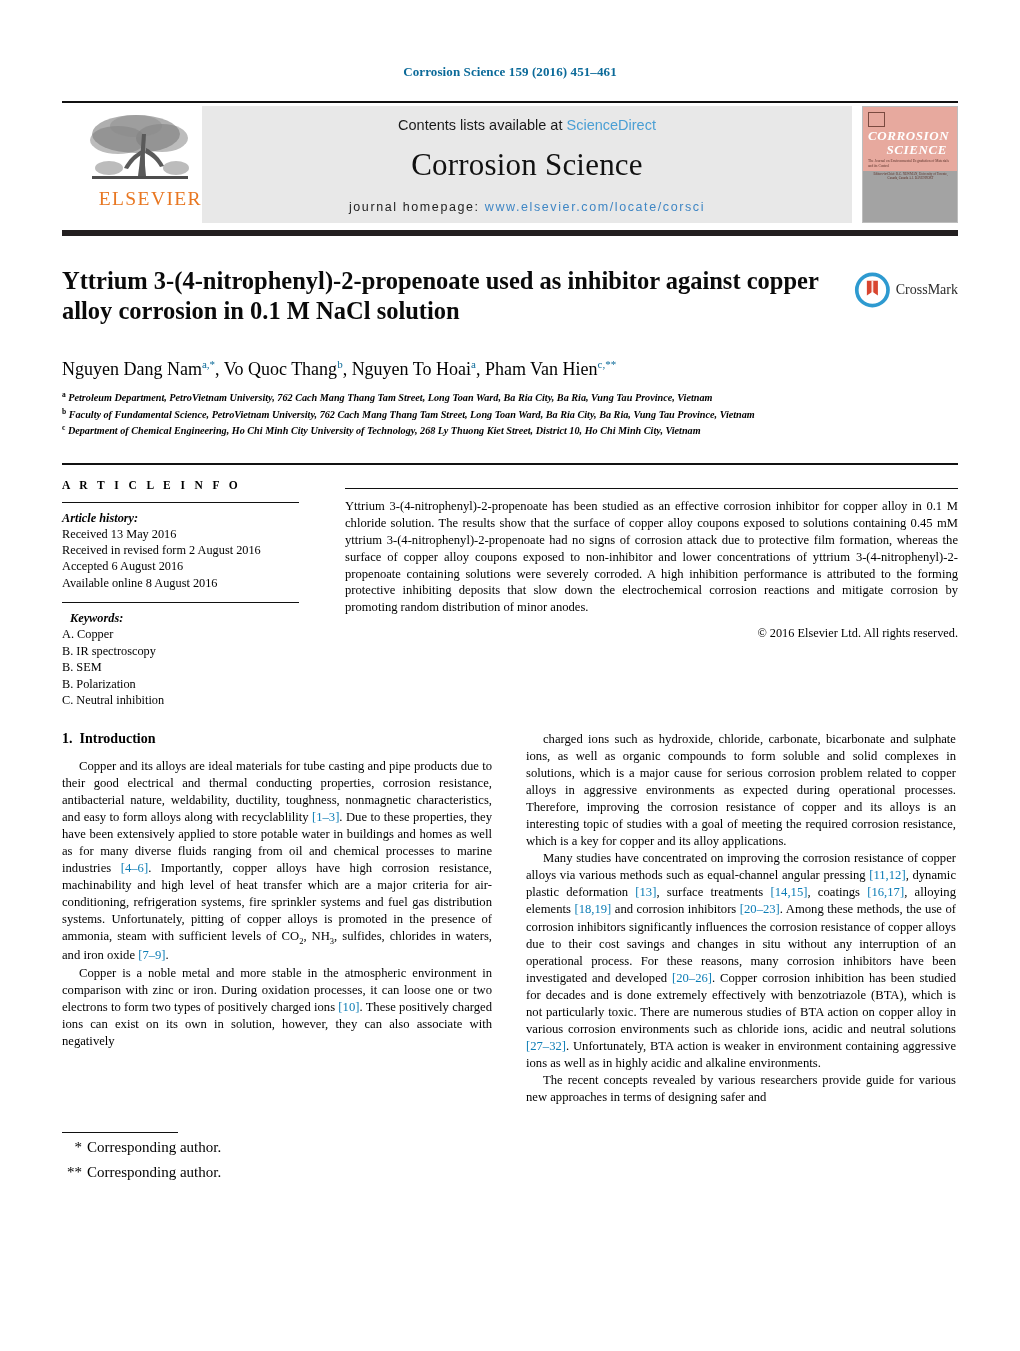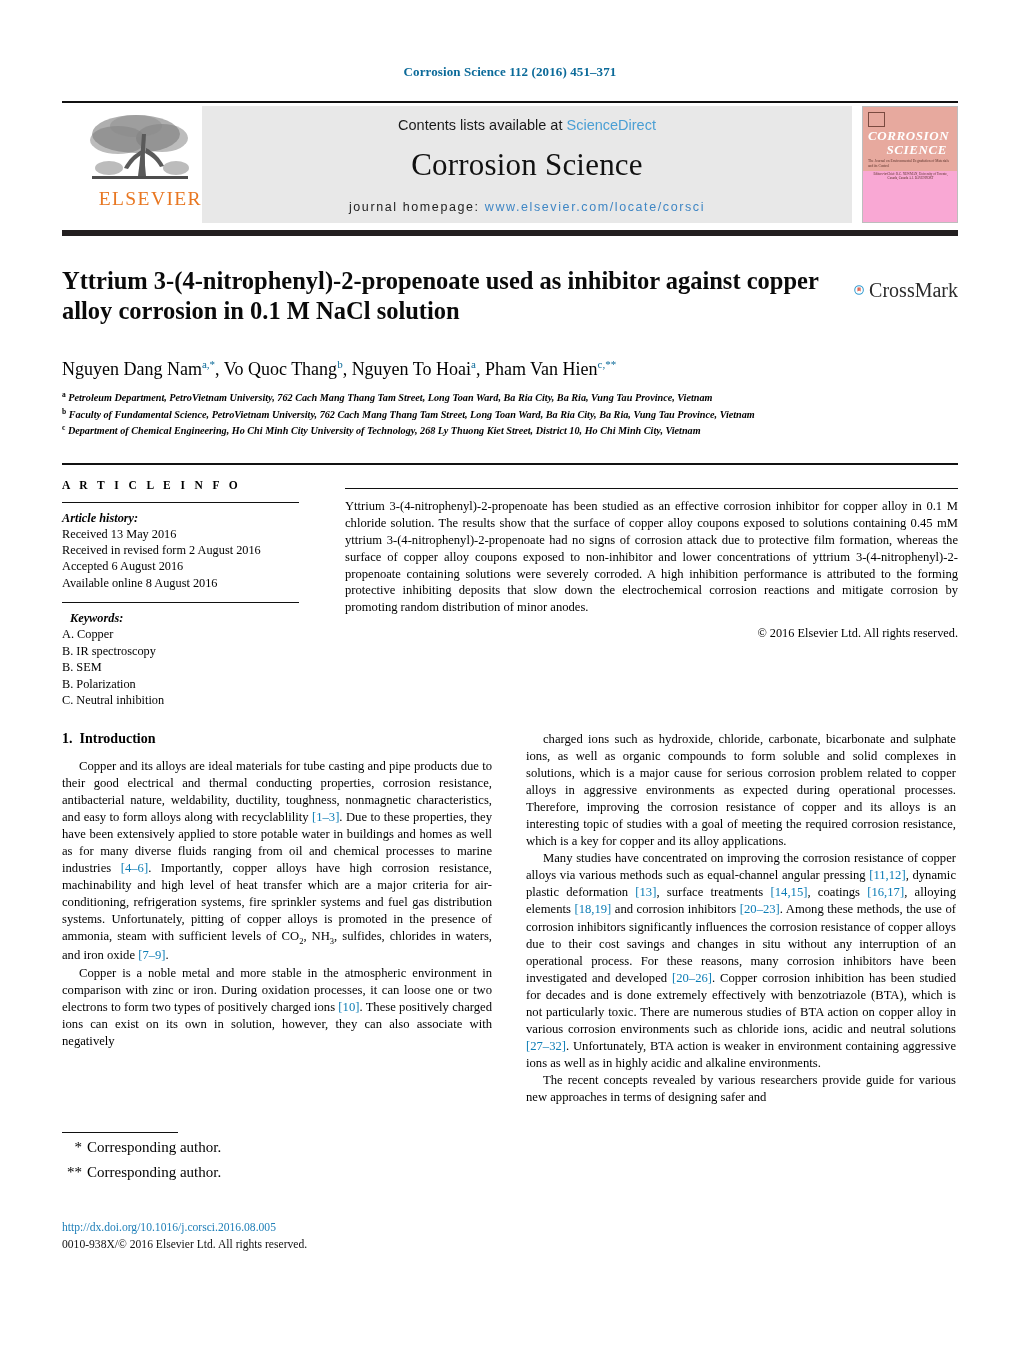--- a/index.html
+++ b/index.html
@@ -81,21 +81,21 @@
     font-size: 12.5px;
     letter-spacing: 1.6px;
     color: #222;
   }
   .homepage .url { color: #3f86c4; text-align: center; }
   .cover-thumb {
     width: 96px;
     flex: 0 0 96px;
     margin-left: 10px;
     border: 1px solid #bdbdbd;
-    background: #f9a8d4;
+    background: #a3a3a3;
     position: relative;
   }
   .cover-top {
     height: 56%;
     background: #e7a99e;
     padding: 5px 4px 0 5px;
   }
   .cover-box {
     width: 17px; height: 15px; border: 1px solid #7a4a40; background: #e7a99e;
     font-size: 4px; color:#6b3a30; overflow:hidden; line-height:1.1;
@@ -146,21 +146,21 @@
   .affil sup { font-size: 7.5px; font-style: normal; }
 
   .crossmark {
     position: absolute;
     right: 0; top: 3px;
     width: 104px; height: 42px;
     display: flex; align-items: center; gap: 5px;
   }
   .crossmark-text {
     font-family: "Liberation Serif", serif;
-    font-size: 20px;
+    font-size: 14px;
     color: #2b2b2b;
   }
 
   
   .rule-top { margin: 24px 62px 0 62px; border-top: 2.5px solid #111; }
   .infoabs {
     margin: 0 62px;
     display: flex;
     padding-top: 14px;
   }
@@ -242,21 +242,21 @@
     line-height: 1.5;
   }
   .doi .lnk { color: #1f7fb8; }
   .doi .cpy { color: #111; }
 </style>
 </head>
 <body>
 
 <div class="page">
 
-  <div class="runninghead">Corrosion Science 112 (2016) 451–371</div>
+  <div class="runninghead">Corrosion Science 159 (2016) 451–461</div>
 
   <div class="masthead-wrap">
 
     <div class="elsevier-logo">
       <svg class="tree-svg" width="118" height="80" viewBox="0 0 118 80">
         <g fill="#4d4d4d">
           <ellipse cx="52" cy="24" rx="44" ry="19" fill="#6e6e6e" opacity="0.55"></ellipse>
           <ellipse cx="34" cy="30" rx="28" ry="14" fill="#7a7a7a" opacity="0.5"></ellipse>
           <ellipse cx="78" cy="28" rx="26" ry="14" fill="#7a7a7a" opacity="0.5"></ellipse>
           <ellipse cx="52" cy="16" rx="26" ry="11" fill="#8a8a8a" opacity="0.45"></ellipse>
@@ -366,18 +366,14 @@
   <div class="footnotes">
     <div class="fn-rule"></div>
     <div class="fn">
       <span class="star">*</span><span>Corresponding author.</span>
     </div>
     <div class="fn">
       <span class="star">**</span><span>Corresponding author.</span>
     </div>
   </div>
 
-  <div class="doi">
-    <div class="lnk">http://dx.doi.org/10.1016/j.corsci.2016.08.005</div>
-    <div class="cpy">0010-938X/© 2016 Elsevier Ltd. All rights reserved.</div>
-  </div>
 
 </div>
 
 </body></html>

